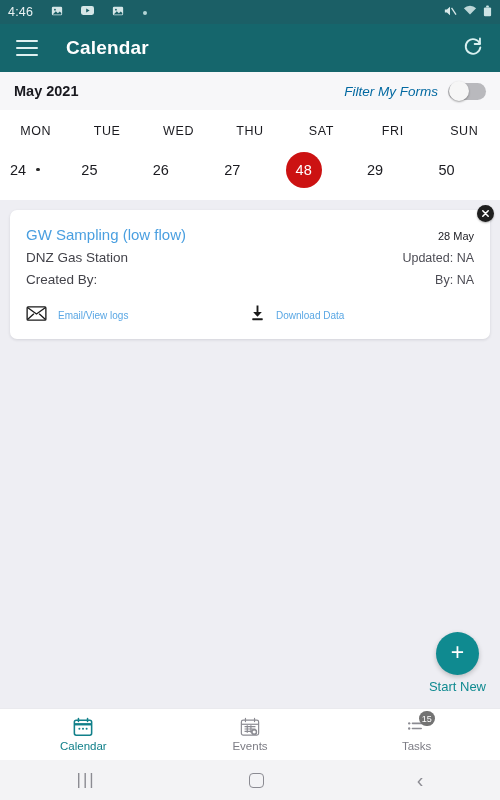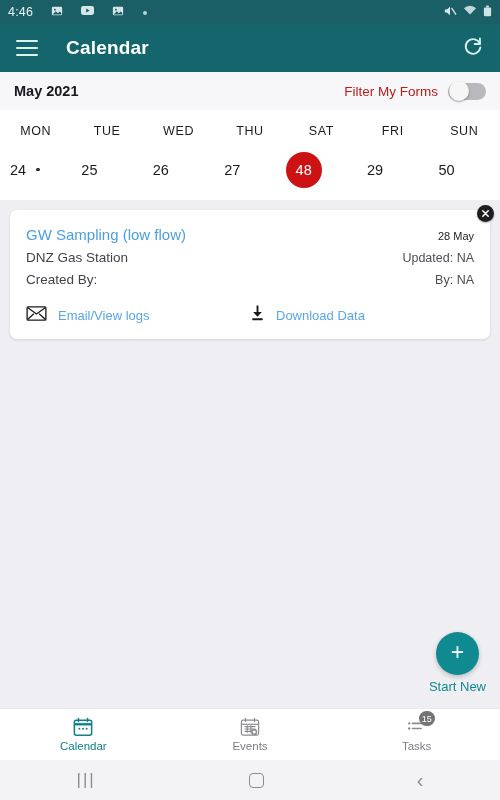--- a/index.html
+++ b/index.html
@@ -33,21 +33,21 @@
   .appbar-title { color:#ffffff; font-size:19px; font-weight:bold; margin-left:28px; letter-spacing:.2px; }
   .appbar-spacer { flex:1; }
 
   
   .monthrow {
     background:#f7f7f9; height:38px; display:flex; align-items:center;
     padding:0 14px; flex:none;
   }
   .month-label { font-size:14.5px; font-weight:bold; color:#19191f; }
   .month-spacer { flex:1; }
-  .filter-label { font-size:13.5px; color:#b91c1c; margin-right:10px; }
+  .filter-label { font-size:13.5px; font-style:italic; color:#0369a1; margin-right:10px; }
   .toggle {
     width:38px; height:17px; border-radius:9px; background:#b9b9bd;
     position:relative; cursor:pointer; flex:none;
   }
   .toggle .knob {
     position:absolute; left:1px; top:-1.5px; width:20px; height:20px;
     border-radius:50%; background:#f6f6f6; box-shadow:0 1px 2px rgba(0,0,0,.35);
   }
 
   
@@ -80,21 +80,21 @@
   }
   .card-row { display:flex; align-items:baseline; }
   .card-row + .card-row { margin-top:7px; }
   .form-title { font-size:15px; color:#4a9fe0; flex:1; }
   .form-date { font-size:11px; color:#1c1c22; font-weight:normal; }
   .form-sub { font-size:13.5px; color:#43434a; flex:1; }
   .form-meta { font-size:12.5px; color:#4d4d55; }
   .card-actions { display:flex; align-items:center; margin-top:18px; }
   .action { display:flex; align-items:center; cursor:pointer; }
   .action-1 { width:50%; }
-  .action .act-label { font-size:13px; color:#5aa7e4; margin-left:11px; }
+  .action .act-label { font-size:10px; color:#5aa7e4; margin-left:11px; }
   .close-btn {
     position:absolute; right:6px; top:5px; width:17px; height:17px;
     border-radius:50%; background:#1e1e1e; color:#ffffff;
     display:flex; align-items:center; justify-content:center;
     font-size:11px; line-height:1; cursor:pointer; z-index:5;
     box-shadow:0 1px 2px rgba(0,0,0,.3);
   }
 
   
   .fab-wrap {

